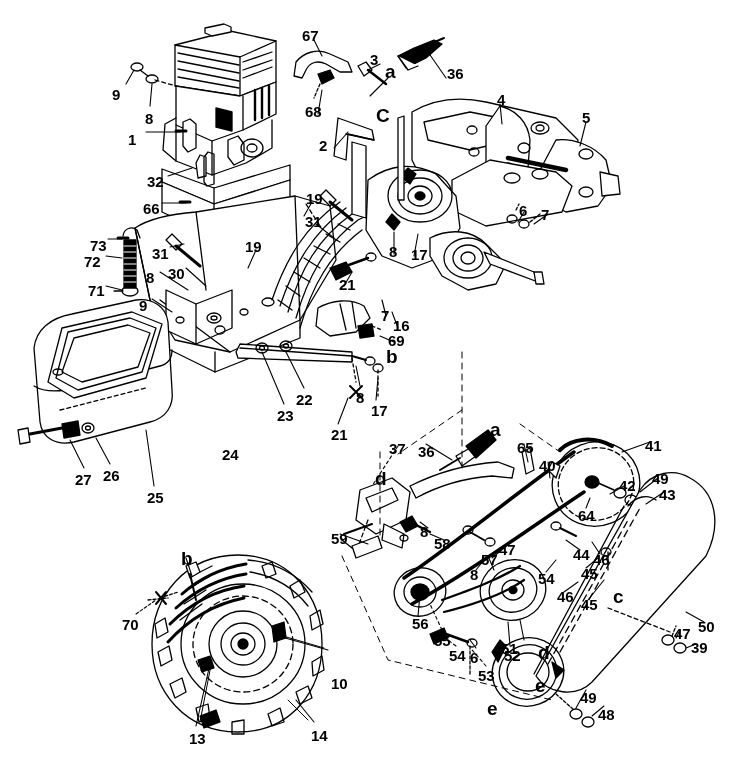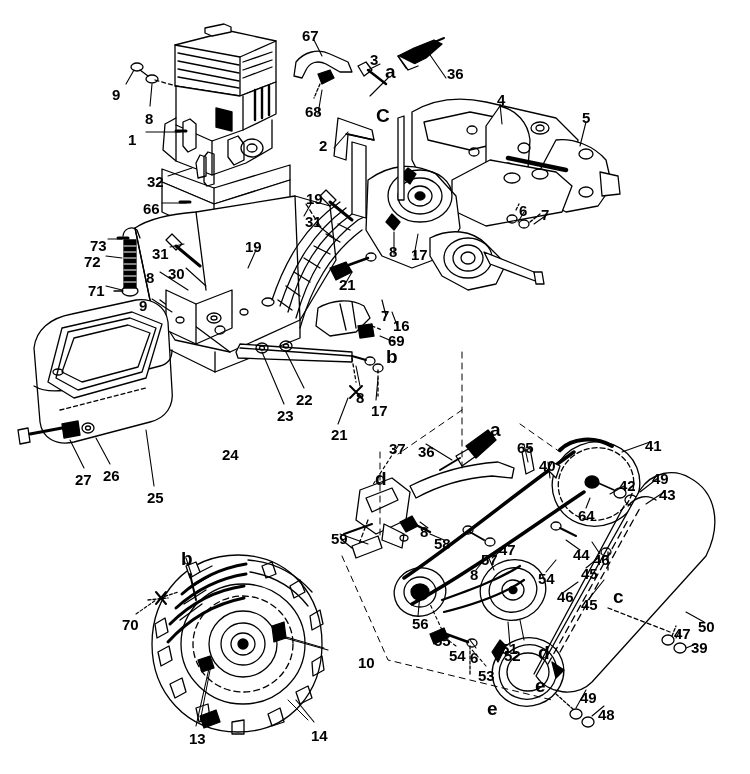--- a/index.html
+++ b/index.html
@@ -519,18 +519,18 @@
       <div class="lbl" style="left: 478px; top: 668px;">53</div>
       <div class="lbl" style="left: 504px; top: 648px;">52</div>
       <div class="lbl" style="left: 501px; top: 641px;">51</div>
       <div class="lbl letter" style="left: 538px; top: 643px;">d</div>
       <div class="lbl letter" style="left: 487px; top: 699px;">e</div>
       <div class="lbl letter" style="left: 535px; top: 676px;">e</div>
       <div class="lbl" style="left: 580px; top: 690px;">49</div>
       <div class="lbl" style="left: 598px; top: 707px;">48</div>
       <div class="lbl letter" style="left: 181px; top: 549px;">b</div>
       <div class="lbl" style="left: 122px; top: 617px;">70</div>
-      <div class="lbl" style="left: 331px; top: 655px; margin-left: 27px;">10</div>
+      <div class="lbl" style="left: 331px; top: 676px;">10</div>
       <div class="lbl" style="left: 189px; top: 731px;">13</div>
       <div class="lbl" style="left: 311px; top: 728px; text-align: center;">14</div>
     </div>
 
 </div>
 
 </body></html>

